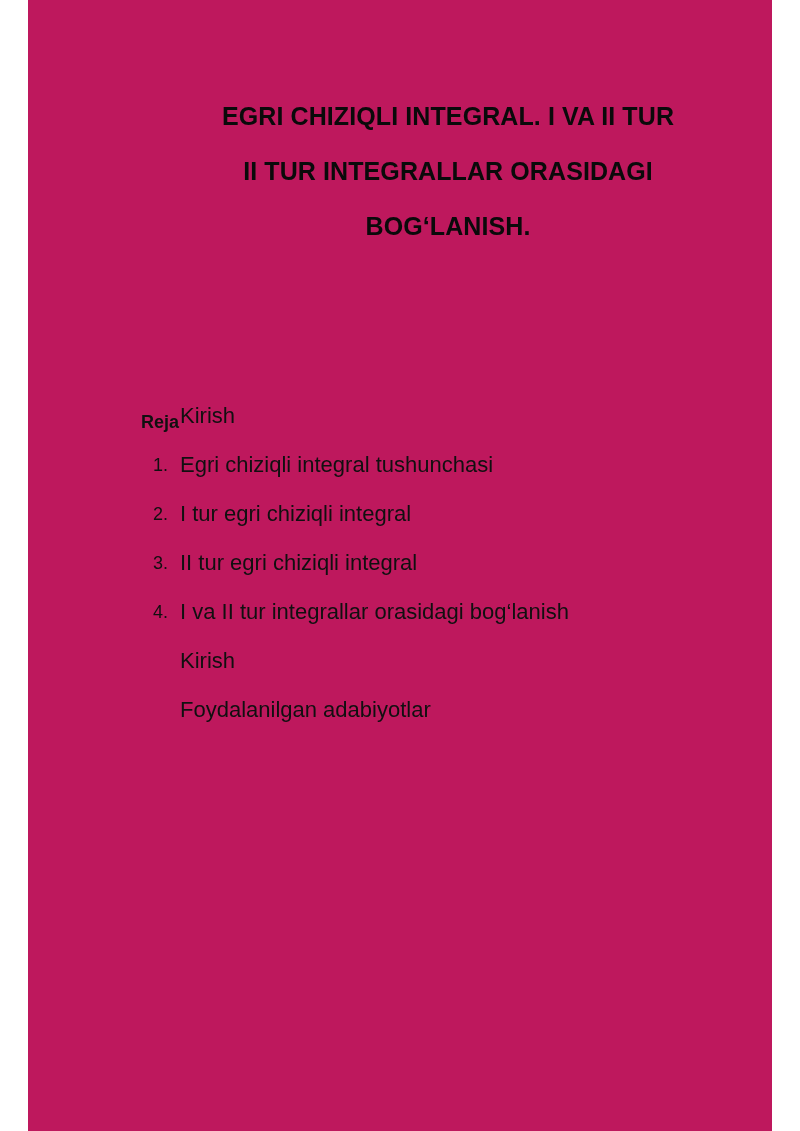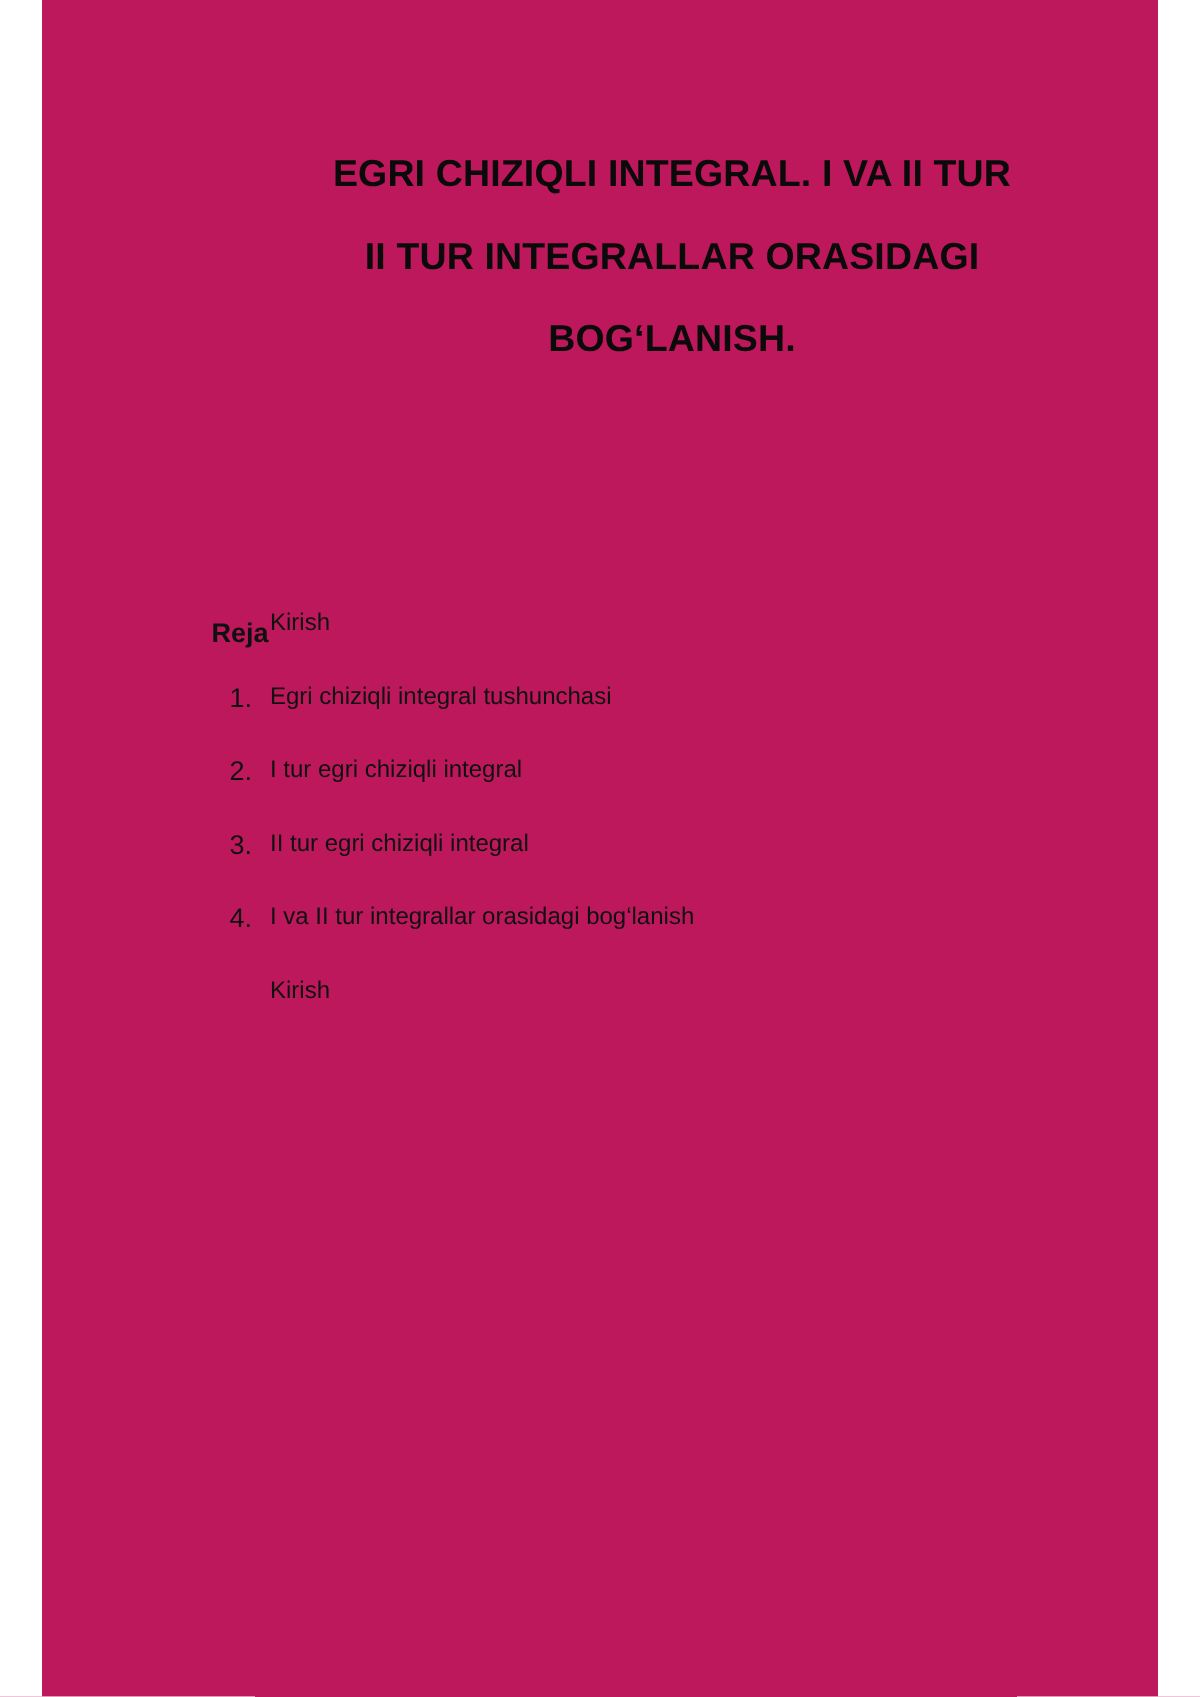--- a/index.html
+++ b/index.html
@@ -75,21 +75,21 @@
     text-align: right;
     padding-right: 12px;
     box-sizing: border-box;
     font-size: 18px;
     color: #101010;
     white-space: nowrap;
   }
 
   .outline-text {
     flex: 1 1 auto;
-    font-size: 16px;
+    font-size: 22px;
     color: #101010;
     white-space: nowrap;
   }
 
   .outline-row.plain .outline-marker {
     
     visibility: hidden;
   }
 </style>
 </head>
@@ -130,16 +130,20 @@
     <div class="outline-row">
       <span class="outline-marker">4.</span>
       <span class="outline-text">I va II tur integrallar orasidagi bog‘lanish</span>
     </div>
 
     <div class="outline-row plain">
       <span class="outline-marker"></span>
       <span class="outline-text">Kirish</span>
     </div>
 
+    <div class="outline-row plain">
+      <span class="outline-marker"></span>
+      <span class="outline-text">Foydalanilgan adabiyotlar</span>
+    </div>
 
   </div>
 
 </div>
 
 </body></html>

